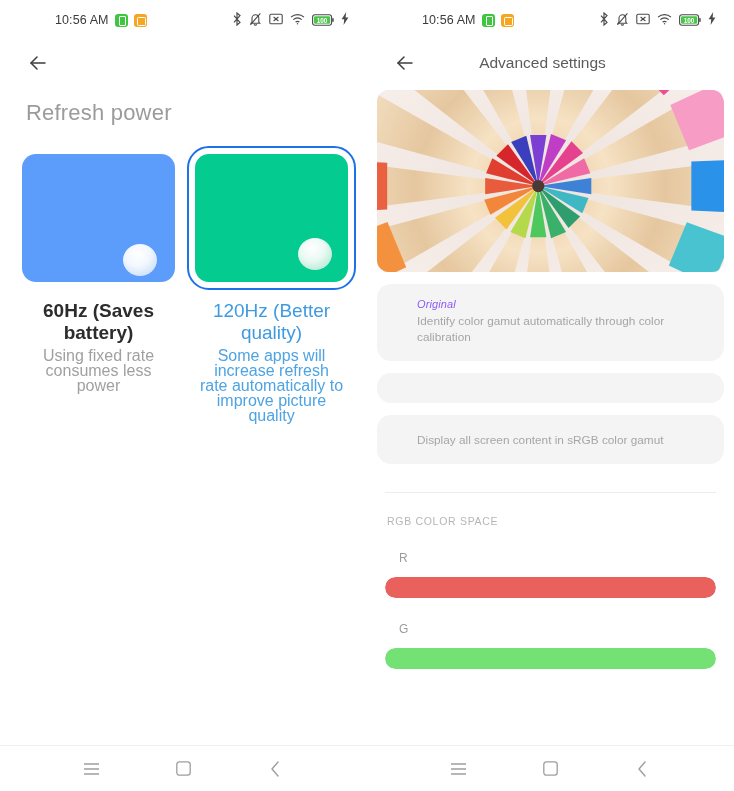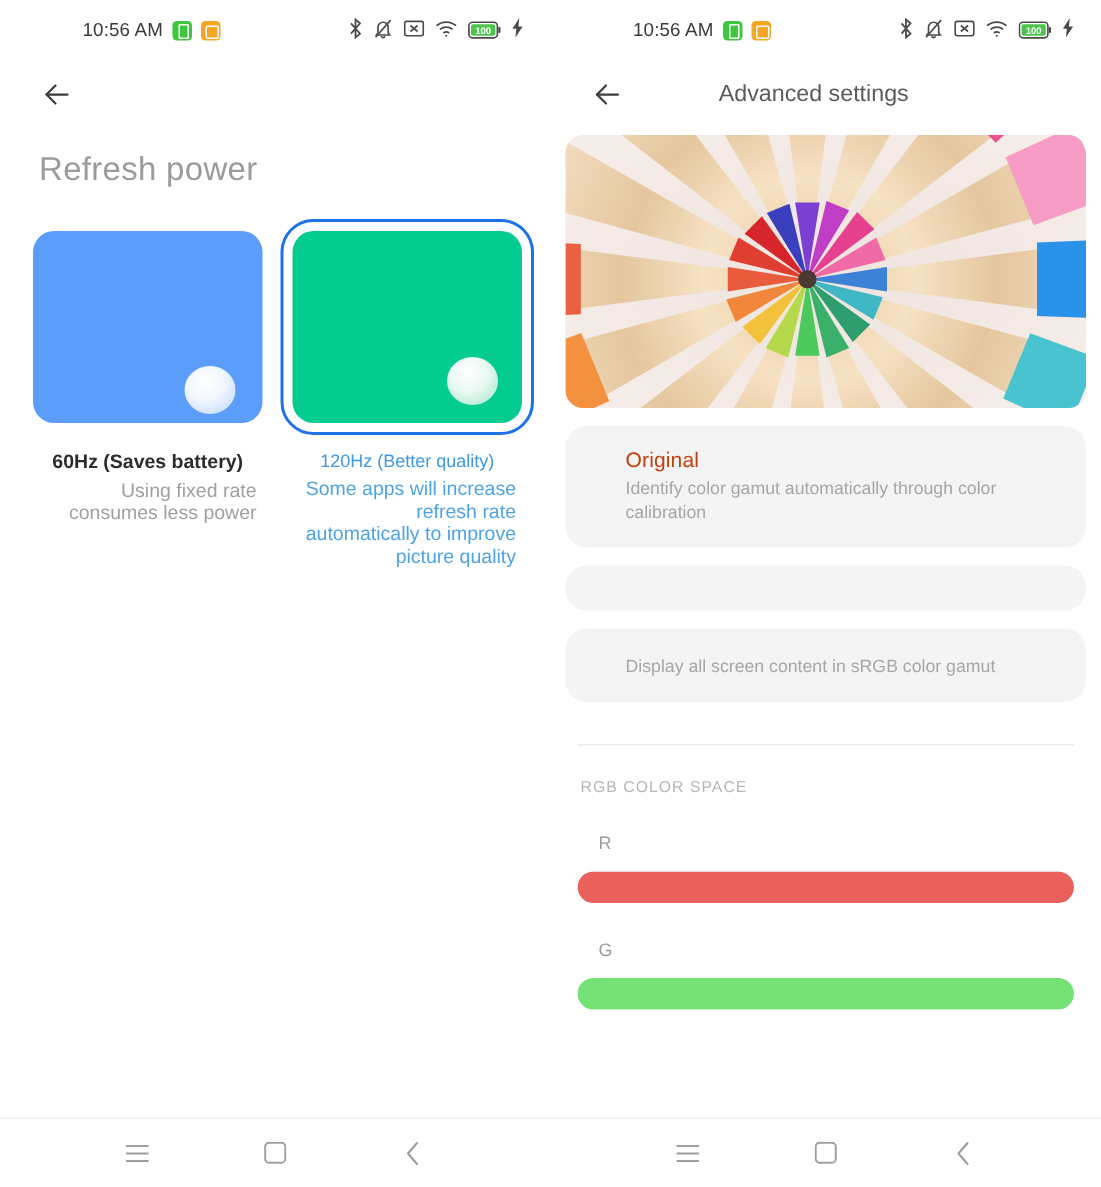--- a/index.html
+++ b/index.html
@@ -65,38 +65,38 @@
     position: absolute; width: 34px; height: 32px; border-radius: 50%;
     right: 18px; bottom: 6px;
   }
   .rr-ball.blue-ball {
     background: radial-gradient(circle at 42% 32%, #ffffff 0%, #f2f7ff 42%, #cfe1fb 78%, #bcd6f7 100%);
   }
   .rr-ball.green-ball {
     right: 16px; bottom: 12px;
     background: radial-gradient(circle at 42% 32%, #ffffff 0%, #eafaf3 42%, #b9ebd7 80%, #a6e4cb 100%);
   }
-  .rr-label { margin-top: 18px; font-size: 13px; font-weight: 700; color: #2c2c2c; text-align: center; }
-  .rr-desc { margin-top: 4px; font-size: 13px; color: #a0a0a0; text-align: right; line-height: 15px; padding: 0 4px; }
-  .rr-col.selected .rr-label { color: #3f9ae0; font-weight: 400; font-size: 12px; text-align: center; }
+  .rr-label { margin-top: 18px; font-size: 19px; font-weight: 700; color: #2c2c2c; text-align: center; }
+  .rr-desc { margin-top: 4px; font-size: 16px; color: #a0a0a0; text-align: center; line-height: 15px; padding: 0 4px; }
+  .rr-col.selected .rr-label { color: #3f9ae0; font-weight: 400; font-size: 19px; text-align: center; }
   .rr-col.selected .rr-desc { color: #4ea3e3; }
 
   
   .rs-body { flex: 1; overflow: hidden; padding: 0 10px; }
   .hero {
     margin: 4px 0 0 0; height: 182px; border-radius: 12px; overflow: hidden; position: relative;
     background: #efe7e4;
   }
   .hero svg { display: block; width: 100%; height: 100%; }
 
   .opt-card {
     background: #f4f4f5; border-radius: 14px; margin-top: 12px;
     padding: 14px 18px 16px 40px; cursor: pointer;
   }
-  .opt-title { font-size: 14px; color: #c2410c; font-weight: 400; letter-spacing: .1px; }
+  .opt-title { font-size: 11px; color: #8b5cf6; font-weight: 400; letter-spacing: .1px; font-style: italic; }
   .opt-sub { margin-top: 3px; font-size: 11.8px; color: #a6a6a6; line-height: 16px; max-width: 270px; }
 
   .divider { height: 1px; background: #ececec; margin: 28px 8px 0 8px; }
   .section-head {
     margin: 22px 0 0 10px; font-size: 10.5px; color: #b6b6b6; letter-spacing: .7px;
   }
   .slider-block { margin: 24px 0 0 0; padding: 0 8px; }
   .slider-label { font-size: 12px; color: #9c9c9c; margin-left: 14px; }
   .slider-track {
     margin-top: 12px; height: 21px; border-radius: 11px; background: #ececec; position: relative; overflow: hidden;

